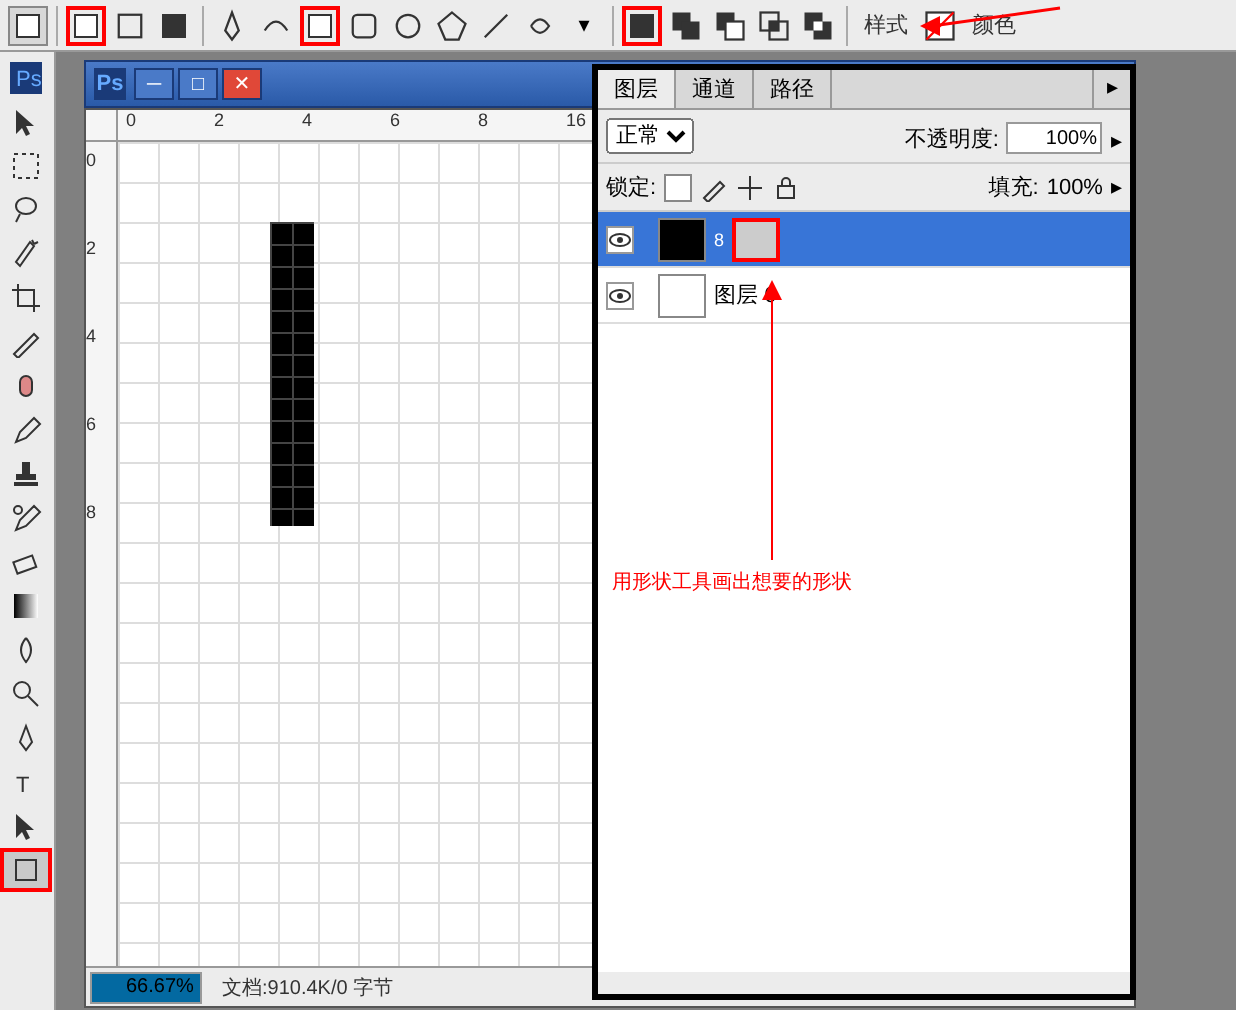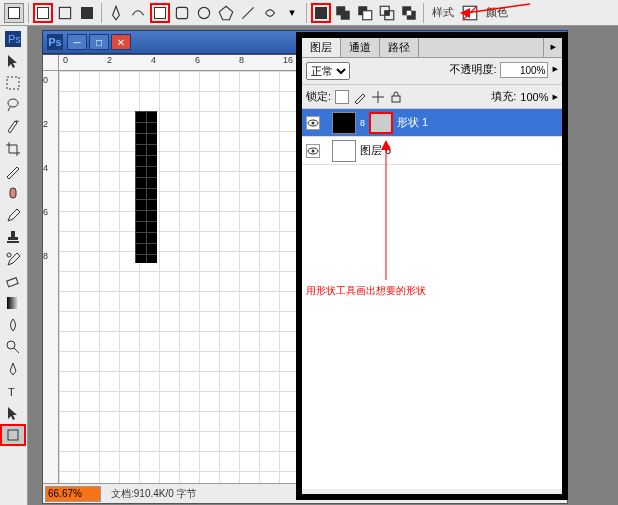--- a/index.html
+++ b/index.html
@@ -29,30 +29,30 @@
 .winbtn.close{background:#e04838}
 
 .canvas-area{position:absolute;top:28px;left:14px;width:526px;height:450px;background:#808080;border:1px solid #555}
 .ruler-h{position:absolute;top:0;left:16px;right:16px;height:16px;background:#f5f5f5;border-bottom:1px solid #999}
 .ruler-v{position:absolute;top:16px;left:0;width:16px;bottom:20px;background:#f5f5f5;border-right:1px solid #999}
 .ruler-corner{position:absolute;top:0;left:0;width:16px;height:16px;background:#f5f5f5;border-right:1px solid #999;border-bottom:1px solid #999}
 .ruler-h .tick,.ruler-v .tick{position:absolute;color:#333;font-size:9px}
 .canvas{position:absolute;top:16px;left:16px;right:16px;bottom:20px;background:#fff;background-image:linear-gradient(#ddd 1px,transparent 1px),linear-gradient(90deg,#ddd 1px,transparent 1px);background-size:20px 20px}
 .shape{position:absolute;top:40px;left:76px;width:22px;height:152px;background:#000;background-image:linear-gradient(#444 1px,transparent 1px),linear-gradient(90deg,#444 1px,transparent 1px);background-size:11px 11px}
 .scroll-h{position:absolute;bottom:0;left:0;right:0;height:20px;background:#ececec;border-top:1px solid #999;display:flex;align-items:center}
-.zoom{width:56px;height:16px;background:#f97316;border:1px solid #999;margin:0 2px;font-size:10px;padding:0 2px;display:flex;align-items:center}
+.zoom{width:56px;height:16px;background:#0369a1;border:1px solid #999;margin:0 2px;font-size:10px;padding:0 17px;display:flex;align-items:center}
 .doc-info{font-size:10px;color:#333;padding:0 8px}
 
-.layers{position:absolute;top:32px;left:296px;width:272px;height:468px;background:#ececec;border:6px solid #000000;z-index:10}
+.layers{position:absolute;top:32px;left:296px;width:272px;height:468px;background:#ececec;border:3px solid #000000;z-index:10}
 .ltabs{display:flex;background:#d8d8d8;border-bottom:1px solid #999;height:20px}
 .ltab{padding:2px 8px;border-right:1px solid #999}
 .ltab.active{background:#ececec}
 .ltab.spacer{flex:1}
 .ltab.close{border:none;padding:2px 6px;cursor:pointer}
-.lopt{display:flex;align-items:flex-start;padding:4px;gap:4px;border-bottom:1px solid #ccc}
+.lopt{display:flex;align-items:flex-end;padding:4px;gap:4px;border-bottom:1px solid #ccc}
 .lopt select{font-size:11px;height:18px}
 .lopt .fld{width:48px;height:16px;background:#fff;border:1px solid #999;font-size:10px;padding:0 2px;display:flex;align-items:center;justify-content:flex-end}
 .lopt2{display:flex;align-items:center;padding:4px;gap:4px;border-bottom:1px solid #ccc}
 .lock-icon{width:14px;height:14px;border:1px solid #888;background:#fff}
 .llist{background:#fff;height:380px;overflow:auto}
 .lrow{display:flex;align-items:center;height:28px;border-bottom:1px solid #ddd;padding:0 4px;gap:4px}
 .lrow.sel{background:#3875d7;color:#fff}
 .eye{width:14px;height:14px;border:1px solid #999;display:flex;align-items:center;justify-content:center;background:#fff}
 .thumb{width:24px;height:22px;border:1px solid #888;background:#000}
 .thumb.fx{background:#ccc}
@@ -356,21 +356,20 @@
       <div class="eye">
           <svg width="12" height="12" viewBox="0 0 12 12">
             <ellipse cx="6" cy="6" rx="5" ry="3" fill="none" stroke="#333"></ellipse>
             <circle cx="6" cy="6" r="1.5" fill="#333"></circle>
           </svg>
         </div>
       <div style="width:4px"></div>
       <div class="thumb"></div>
       <span style="color:#fff;font-size:9px">8</span>
       <div class="thumb fx red-mark"></div>
-      <span class="lname">形状 1</span>
     </div>
     <div class="lrow">
       <div class="eye">
           <svg width="12" height="12" viewBox="0 0 12 12">
             <ellipse cx="6" cy="6" rx="5" ry="3" fill="none" stroke="#333"></ellipse>
             <circle cx="6" cy="6" r="1.5" fill="#333"></circle>
           </svg>
         </div>
       <div style="width:4px"></div>
       <div class="thumb white"></div>

